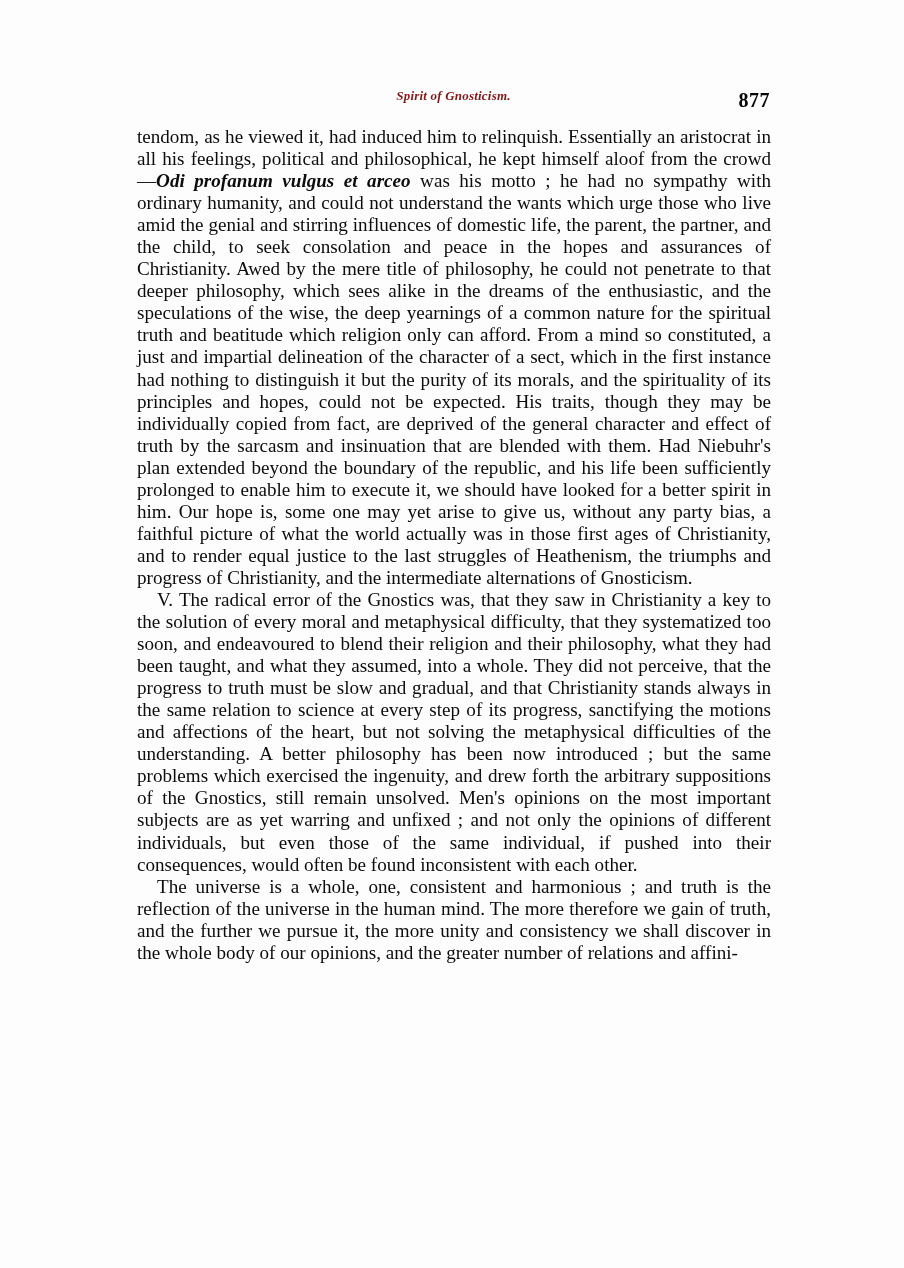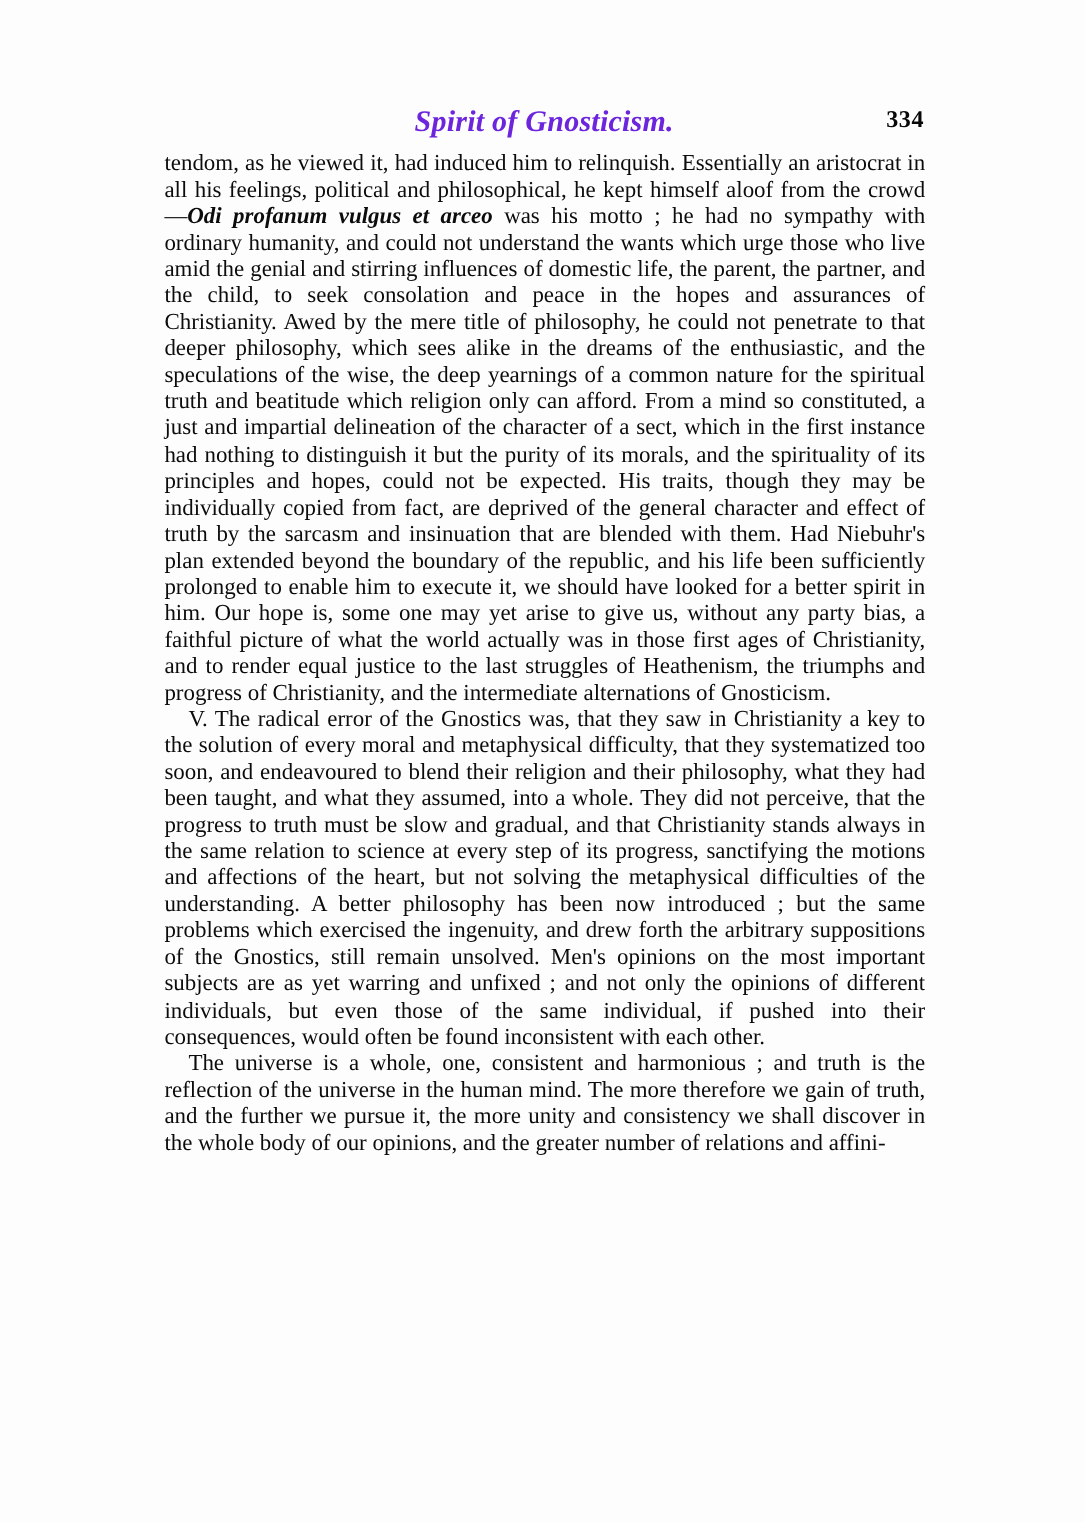--- a/index.html
+++ b/index.html
@@ -33,23 +33,23 @@
     width: 633px;
     height: 30px;
   }
   .head-title {
     position: absolute;
     left: 0;
     right: 0;
     text-align: center;
     font-style: italic;
     font-weight: bold;
-    font-size: 25px;
+    font-size: 13px;
     letter-spacing: 0.2px;
-    color: #6d28d9;
+    color: #7f1d1d;
     white-space: nowrap;
   }
   .head-folio {
     position: absolute;
     right: 0;
     top: 1px;
     font-weight: bold;
     font-size: 20px;
     letter-spacing: 0.5px;
     color: #0d0d0d;
@@ -91,21 +91,21 @@
     filter: contrast(1.04);
   }
 </style>
 </head>
 <body>
 
 <div class="page">
 
   <div class="running-head">
     <div class="head-title">Spirit of Gnosticism.</div>
-    <div class="head-folio">334</div>
+    <div class="head-folio">877</div>
   </div>
 
   <div class="textblock">
 
     <p class="para">
       <span>tendom, as he viewed it, had induced him to relinquish. Essentially an aristocrat in all his feelings, political and philosophical, he kept himself aloof from the crowd—</span><span class="lat">Odi profanum vulgus et arceo</span><span> was his motto ; he had no sympathy with ordinary humanity, and could not understand the wants which urge those who live amid the genial and stirring influences of domestic life, the parent, the partner, and the child, to seek consolation and peace in the hopes and assurances of Christianity. Awed by the mere title of philosophy, he could not penetrate to that deeper philosophy, which sees alike in the dreams of the enthusiastic, and the speculations of the wise, the deep yearnings of a common nature for the spiritual truth and beatitude which religion only can afford. From a mind so constituted, a just and impartial delineation of the character of a sect, which in the first instance had nothing to distinguish it but the purity of its morals, and the spirituality of its principles and hopes, could not be expected. His traits, though they may be individually copied from fact, are deprived of the general character and effect of truth by the sarcasm and insinuation that are blended with them. Had Niebuhr's plan extended beyond the boundary of the republic, and his life been sufficiently prolonged to enable him to execute it, we should have looked for a better spirit in him. Our hope is, some one may yet arise to give us, without any party bias, a faithful picture of what the world actually was in those first ages of Christianity, and to render equal justice to the last struggles of Heathenism, the triumphs and progress of Christianity, and the intermediate alternations of Gnosticism.</span>
     </p>
 
     <p class="para indent">V. The radical error of the Gnostics was, that they saw in Christianity a key to the solution of every moral and metaphysical difficulty, that they systematized too soon, and endeavoured to blend their religion and their philosophy, what they had been taught, and what they assumed, into a whole. They did not perceive, that the progress to truth must be slow and gradual, and that Christianity stands always in the same relation to science at every step of its progress, sanctifying the motions and affections of the heart, but not solving the metaphysical difficulties of the understanding. A better philosophy has been now introduced ; but the same problems which exercised the ingenuity, and drew forth the arbitrary suppositions of the Gnostics, still remain unsolved. Men's opinions on the most important subjects are as yet warring and unfixed ; and not only the opinions of different individuals, but even those of the same individual, if pushed into their consequences, would often be found inconsistent with each other.</p>
 

